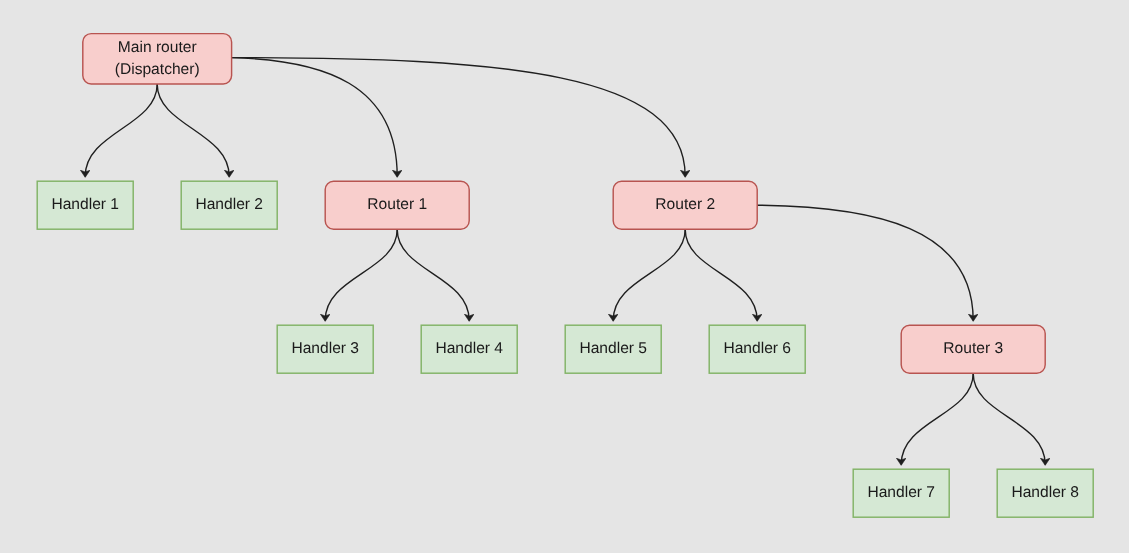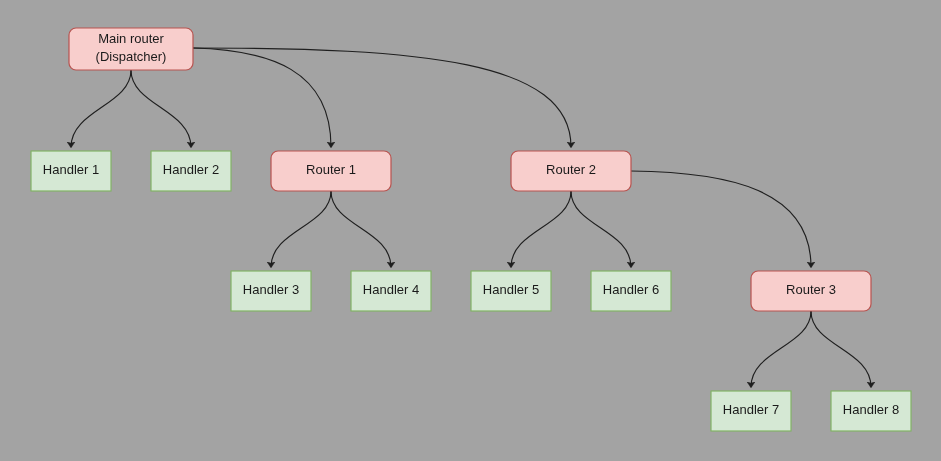--- a/index.html
+++ b/index.html
@@ -38,21 +38,21 @@
     stroke: #1f1f1f;
     stroke-width: 1.15;
   }
   .node-rect {
     stroke-width: 1.2;
   }
 </style>
 </head>
 <body>
 
-<div id="diagram-canvas" style="width: 941px; height: 461px; background: #a3a3a3;">
+<div id="diagram-canvas" style="width: 941px; height: 461px; background: #e5e5e5;">
   <svg id="diagram-svg" viewBox="0 0 941 461" xmlns="http://www.w3.org/2000/svg">
     <defs>
       <marker id="arrowhead" markerWidth="10" markerHeight="10" refX="5.2" refY="4" orient="auto" markerUnits="userSpaceOnUse">
         <path d="M 0 0 L 6 4 L 0 8 L 1.5 4 Z" fill="#1f1f1f" stroke="#1f1f1f" stroke-width="0.5" stroke-linejoin="miter"></path>
       </marker>
     </defs>
     <g id="edges-layer">
         <path d="M 131 70 C 131 105 71 110 71 147" class="edge-path" stroke="#1f1f1f" marker-end="url(#arrowhead)"></path>
         <path d="M 131 70 C 131 105 191 110 191 147" class="edge-path" stroke="#1f1f1f" marker-end="url(#arrowhead)"></path>
         <path d="M 193 48 C 270 50 331 70 331 147" class="edge-path" stroke="#1f1f1f" marker-end="url(#arrowhead)"></path>

